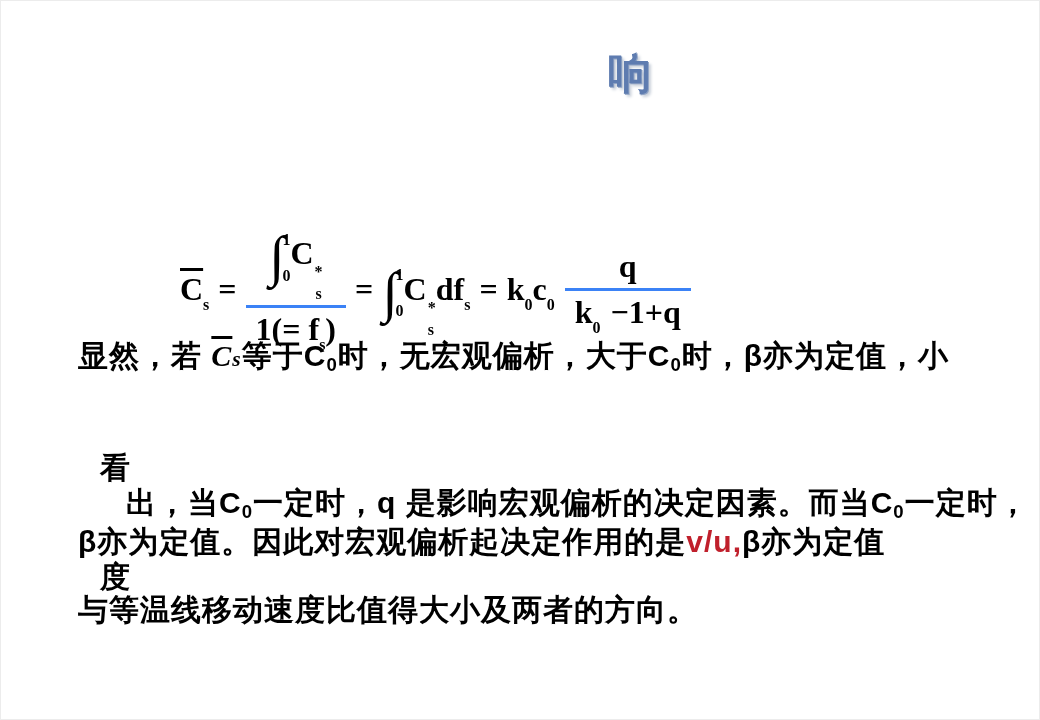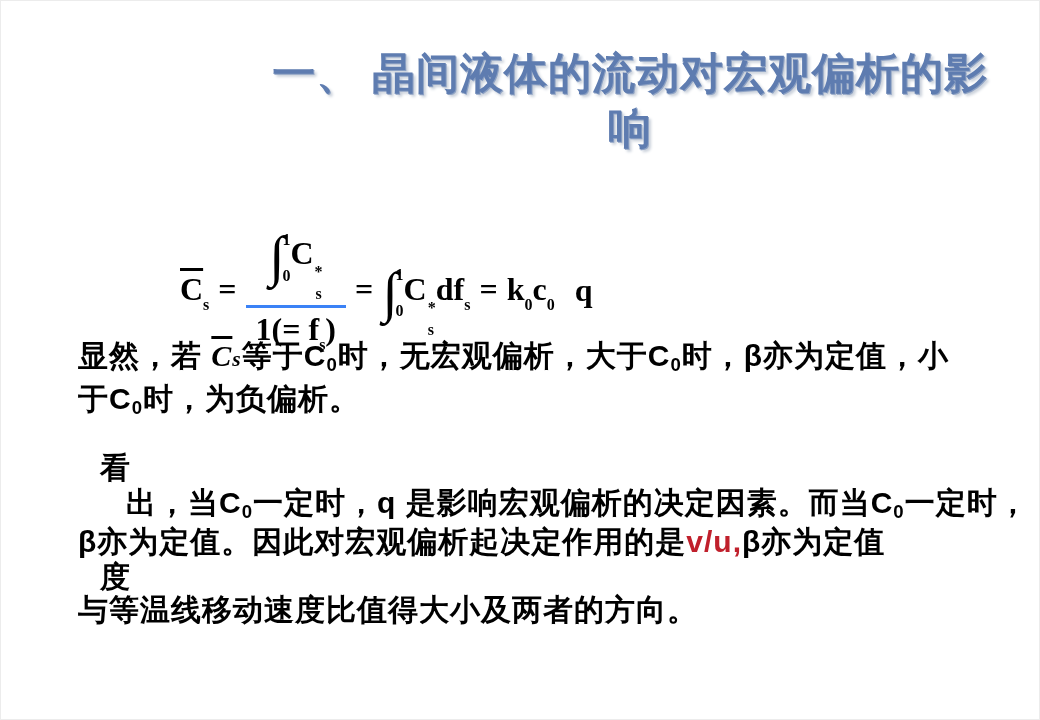--- a/index.html
+++ b/index.html
@@ -84,21 +84,20 @@
   }
   .fsub { font-size:16px; vertical-align:-10px; }
   .qrest { margin-left:10px; }
 </style>
 </head>
 <body>
 
 <div class="slide">
 
   <div class="title">
-    <div class="title-line">一、 晶间液体的流动对宏观偏析的影</div>
     <div class="title-line2">响</div>
   </div>
 
 
   <div class="formula"><span class="cbar-group"><span class="ovl">C</span><span class="fsub">s</span></span><span class="feq">=</span><span class="frac">
       <span class="fnum"><span class="int">
             <span class="int-sign">∫</span>
             <span class="int-lims">
               <span>1</span>
               <span>0</span>
@@ -112,26 +111,26 @@
         <span class="int-sign">∫</span>
         <span class="int-lims">
           <span>1</span>
           <span>0</span>
         </span>
       </span><span>C</span><span class="supsub">
         <span>*</span>
         <span>s</span>
       </span><span>df</span><span class="fsub">s</span><span class="feq">=</span><span>k</span><span class="fsub">0</span><span>c</span><span class="fsub">0</span><span class="frac" style="margin-left:10px">
       <span class="fnum">q</span>
+      <span class="fden"><span>k</span><span class="fsub">0</span><span class="qrest">−1+q</span></span>
     </span>
   </div>
 
   <div class="line p1"><span>显然，若 </span><span class="cbar"><span class="ovl">C</span><span class="isub">s</span></span><span>等于</span><span><span>C</span><span class="s0">0</span></span><span>时，无宏观偏析，大于</span><span><span>C</span><span class="s0">0</span></span><span>时，β亦为定值，小</span></div>
 
-  <div class="line p2"><span>于</span><span><span>C</span><span class="s0">0</span></span><span>时，为负偏析。</span></div>
 
   <div class="line hang p3h"><span>看</span></div>
 
   <div class="line p4"><span>出，当</span><span><span>C</span><span class="s0">0</span></span><span>一定时，q 是影响宏观偏析的决定因素。而当</span><span><span>C</span><span class="s0">0</span></span><span>一定时，</span></div>
 
   <div class="line p5"><span>β亦为定值。因此对宏观偏析起决定作用的是</span><span class="red">v/u,</span><span>β亦为定值</span></div>
   <div class="line hang p5h"><span>度</span></div>
 
   <div class="line p6"><span>与等温线移动速度比值得大小及两者的方向。</span></div>
 

